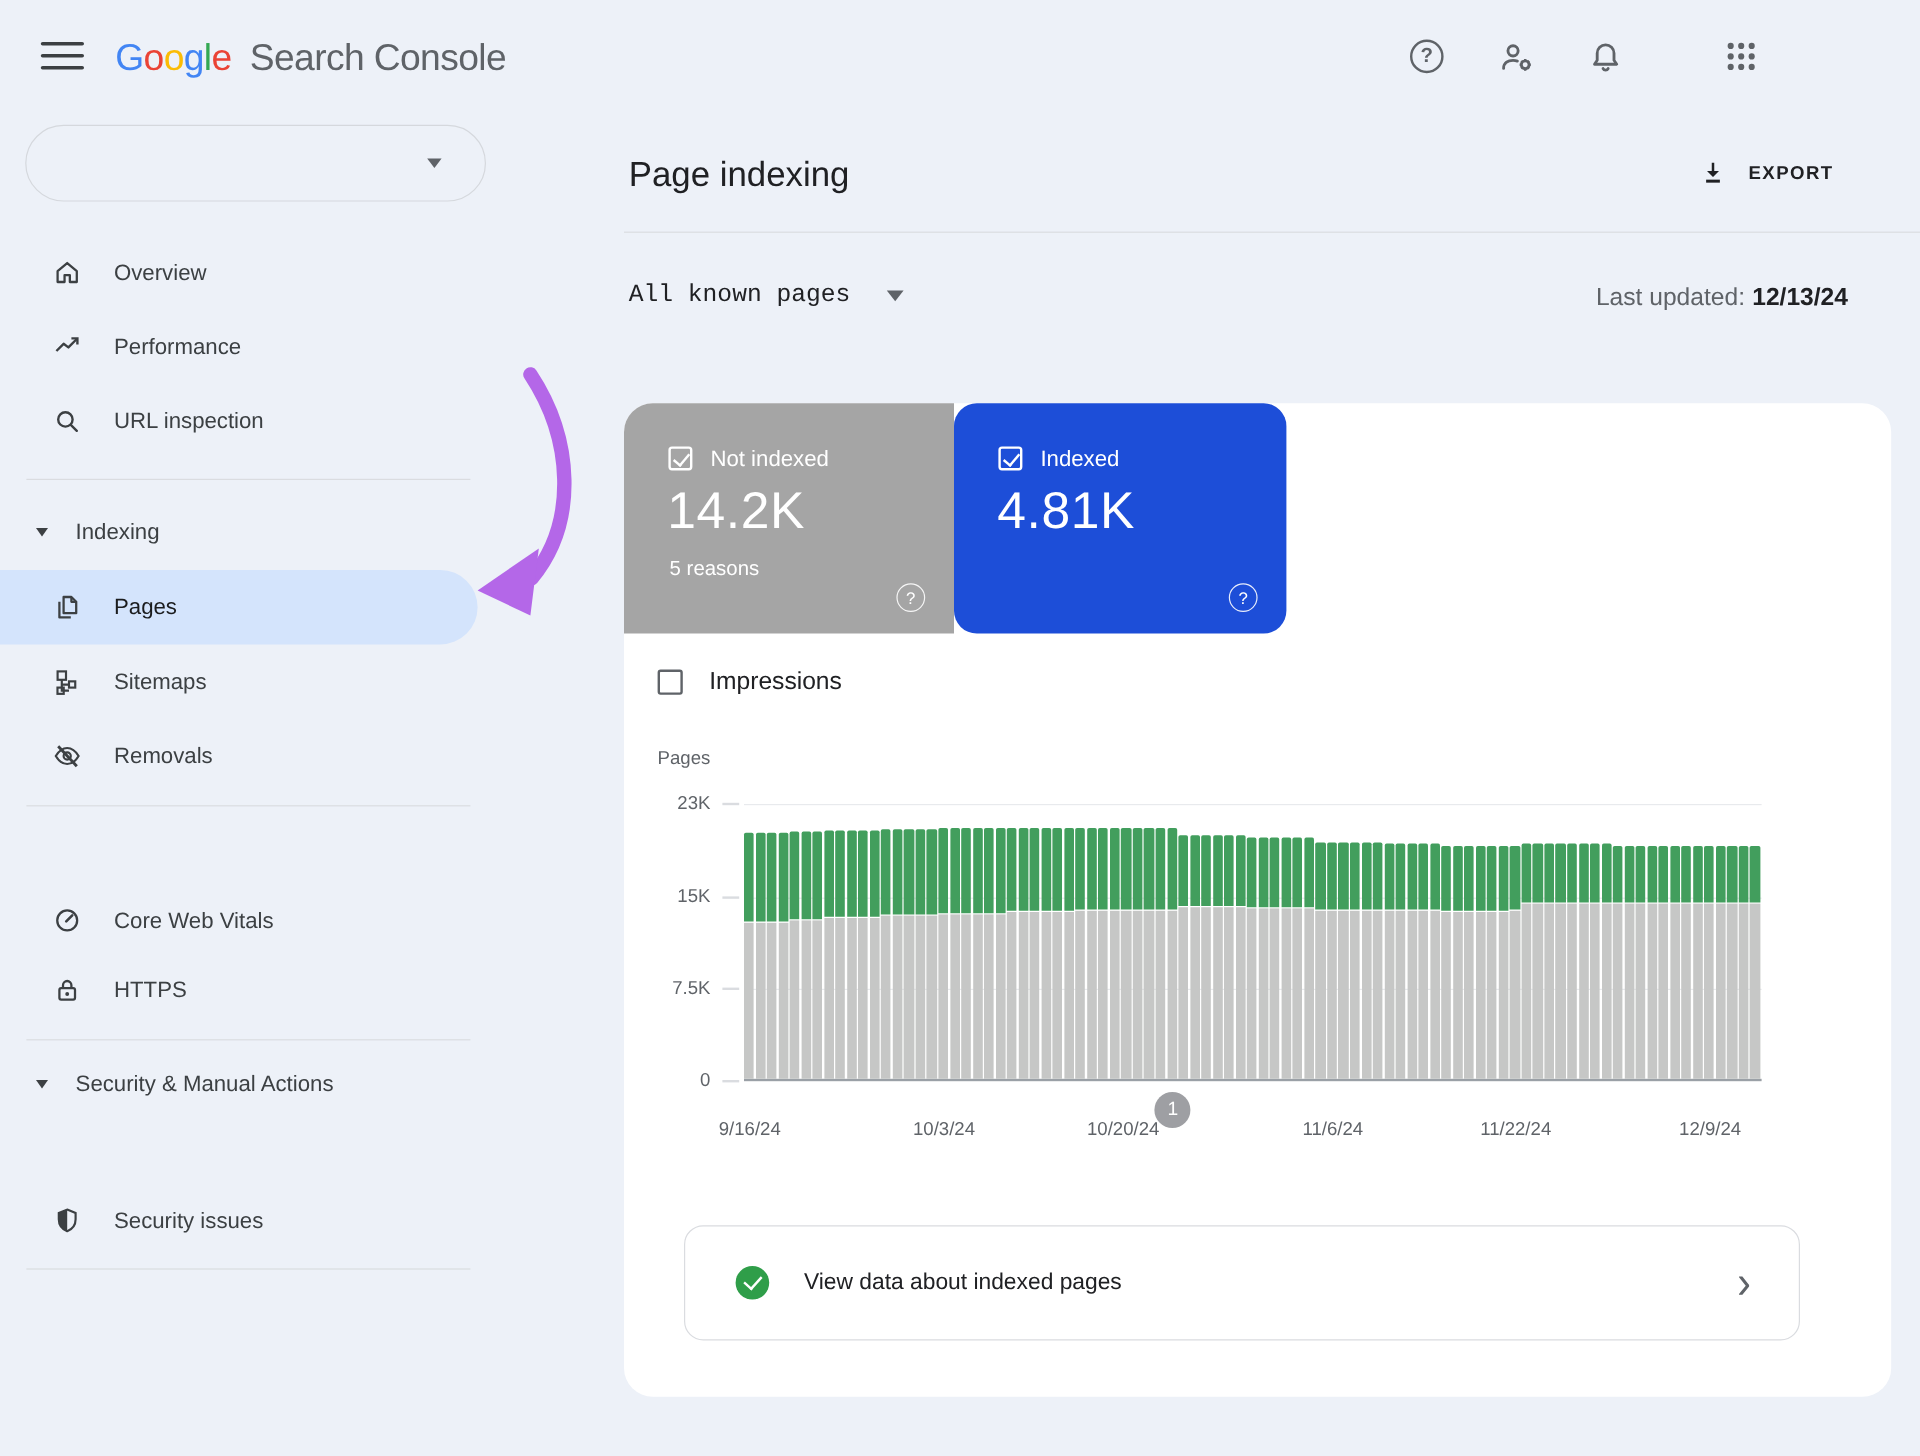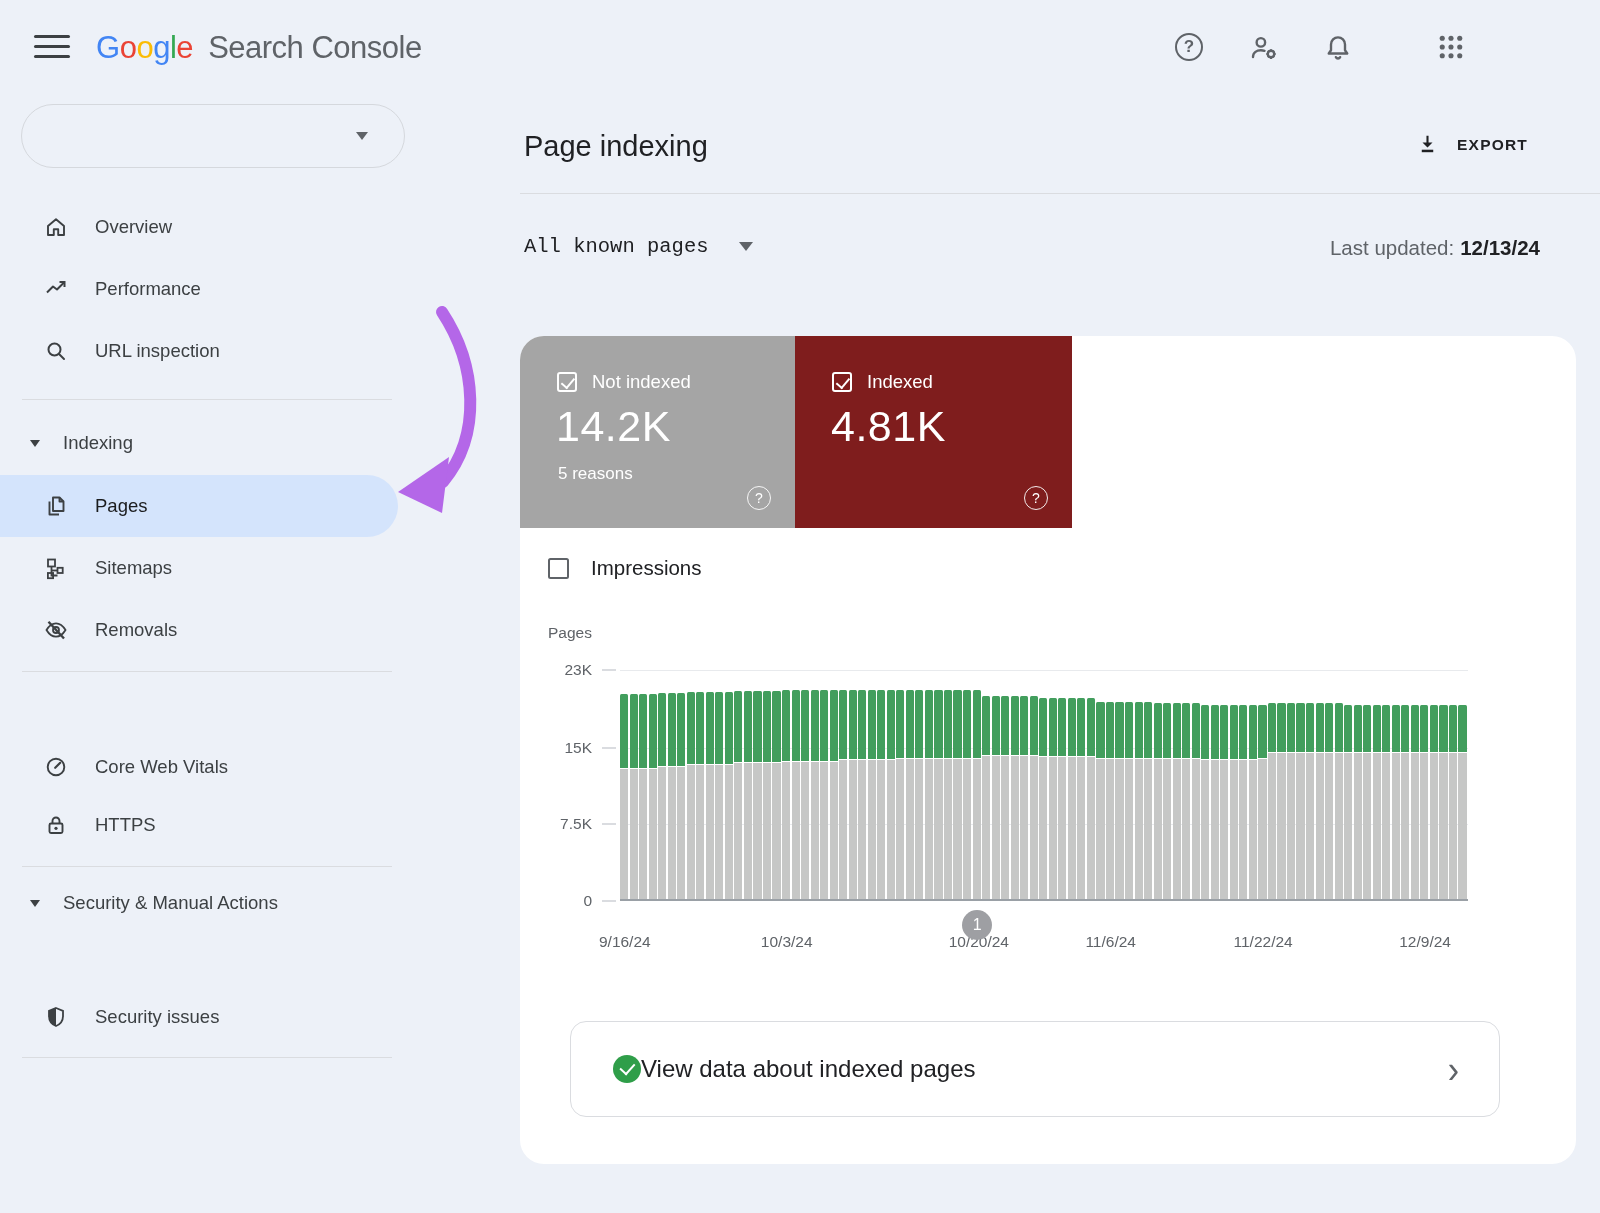--- a/index.html
+++ b/index.html
@@ -84,21 +84,21 @@
   .gl0 { top:0; } .gl1 { top:78px; } .gl2 { top:154px; }
   .bar { position:absolute; bottom:0; }
   .bar.green { border-radius:1.5px 1.5px 0 0; }
   .x-ticks { position:absolute; left:0; top:263px; width:848px; height:24px; }
   .x-tick { position:absolute; width:90px; text-align:center; font-size:15.5px; color:#5f6368; }
   .chart-marker { position:absolute; top:240px; width:30px; height:30px; background:#9e9fa3; border-radius:50%; color:#fff; font-size:16px; display:flex; align-items:center; justify-content:center; cursor:pointer; }
 
   .banner { position:absolute; left:50px; top:685px; width:930px; height:96px; border:1px solid #dadce0; border-radius:16px; display:flex; align-items:center; cursor:pointer; background:#fff; }
   .check-circle { width:28px; height:28px; border-radius:50%; background:#2f9e49; position:relative; margin-left:42px; flex:none; }
   .check-circle::after { content:""; position:absolute; left:10px; top:5px; width:6.5px; height:12px; border-right:2.6px solid #fff; border-bottom:2.6px solid #fff; transform:rotate(42deg); }
-  .banner-text { font-size:24px; color:#202124; }
+  .banner-text { font-size:19px; color:#202124; margin-left:29px; }
   .banner .chevron { margin-left:auto; margin-right:40px; font-size:34px; color:#5f6368; line-height:1; transform:scaleY(1.15); }
 </style>
 </head>
 <body>
 
 <div class="topbar">
   <div class="hamburger">
       <span></span>
       <span></span>
       <span></span>
@@ -313,21 +313,21 @@
         <span class="cb checked"></span>
         <span>Not indexed</span>
       </div>
       <div class="stat-value">14.2K</div>
       <div class="stat-sub">5 reasons</div>
       <div class="help-badge">
           <span>?</span>
         </div>
     </div>
 
-    <div class="stat-card indexed" id="card-indexed" style="background: #7f1d1d;">
+    <div class="stat-card indexed" id="card-indexed" style="background: #1d4ed8; border-radius: 19px;">
       <div class="stat-head">
         <span class="cb checked"></span>
         <span>Indexed</span>
       </div>
       <div class="stat-value">4.81K</div>
       <div class="help-badge">
           <span>?</span>
         </div>
     </div>
 
@@ -346,21 +346,21 @@
     <div class="ydash yd2"></div>
     <div class="ydash yd3"></div>
 
     <div class="plot" id="plot">
       <div class="gridline gl0"></div>
       <div class="gridline gl1"></div>
       <div class="gridline gl2"></div>
       <div class="x-ticks" id="x-ticks">
           <div class="x-tick" style="left: -40.2px;">9/16/24</div>
           <div class="x-tick" style="left: 121.7px;">10/3/24</div>
-          <div class="x-tick" style="left: 299px; text-align: right;">10/20/24</div>
+          <div class="x-tick" style="left: 271px;">10/20/24</div>
           <div class="x-tick" style="left: 445.7px;">11/6/24</div>
           <div class="x-tick" style="left: 598.1px;">11/22/24</div>
           <div class="x-tick" style="left: 760.1px;">12/9/24</div>
         </div>
       <div class="chart-marker" id="chart-marker" style="left: 342.3px;">1</div>
     <div class="bar" style="left: 0px; width: 8.13px; height: 129.6px; background: rgb(198, 199, 198);"></div>
         <div class="bar green" style="left: 0px; width: 8.13px; height: 74.3px; bottom: 130.6px; background: rgb(66, 158, 93);"></div>
         <div class="bar" style="left: 9.53px; width: 8.13px; height: 129.6px; background: rgb(198, 199, 198);"></div>
         <div class="bar green" style="left: 9.53px; width: 8.13px; height: 74.3px; bottom: 130.6px; background: rgb(66, 158, 93);"></div>
         <div class="bar" style="left: 19.06px; width: 8.13px; height: 129.6px; background: rgb(198, 199, 198);"></div>

